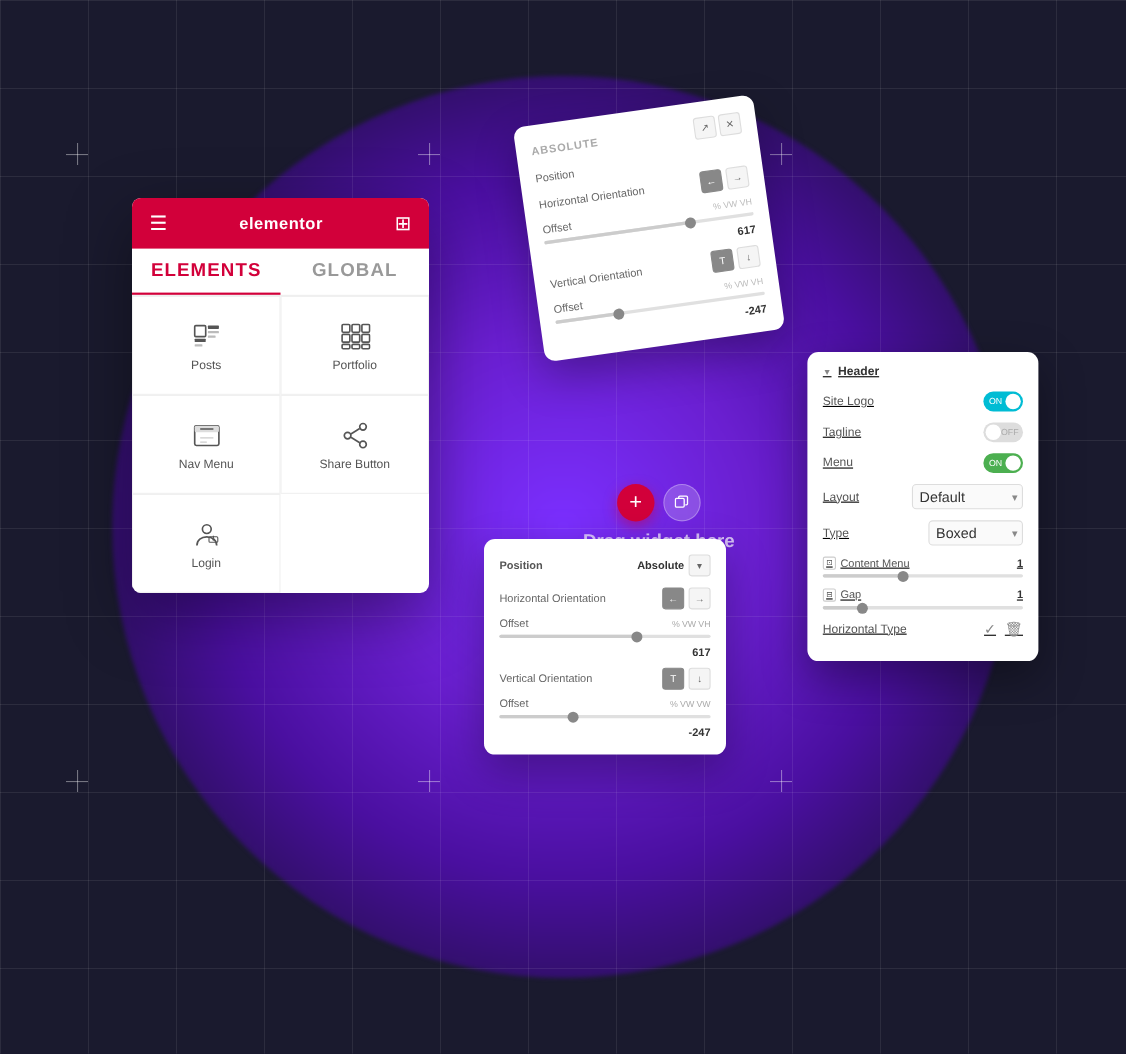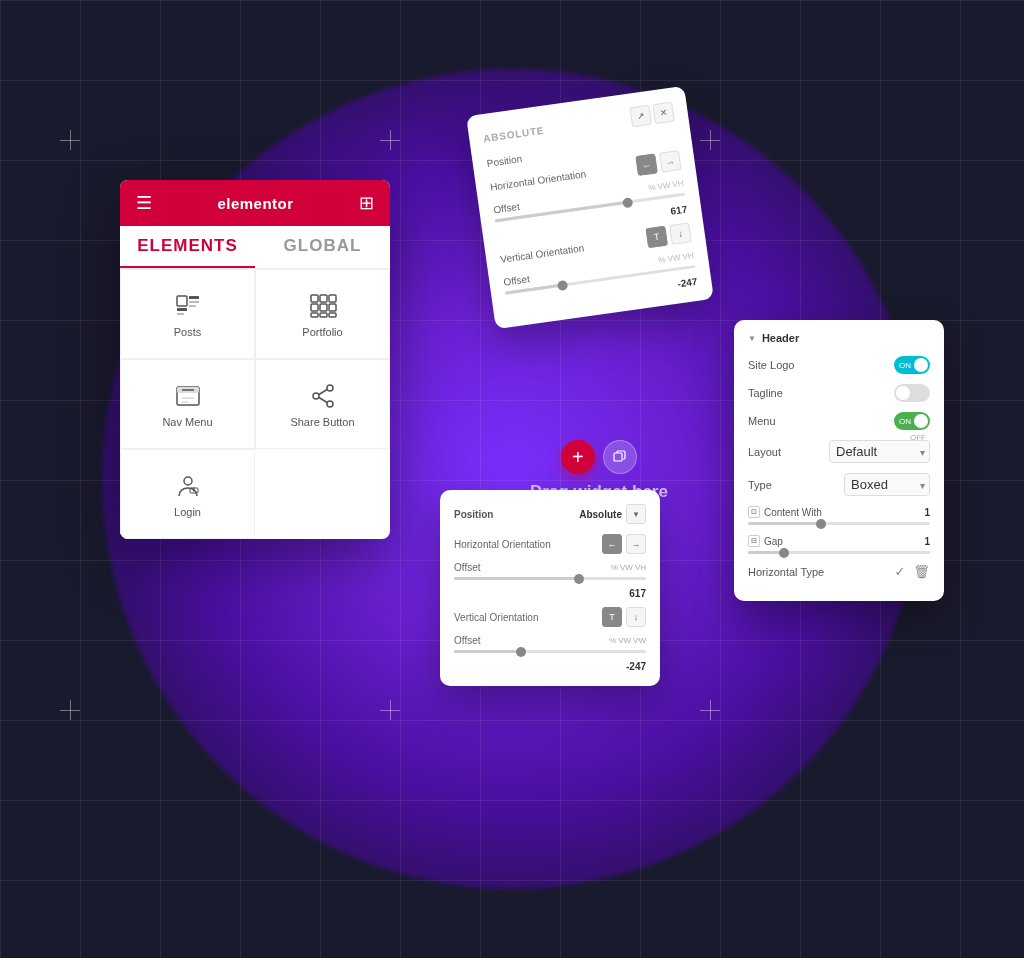--- a/index.html
+++ b/index.html
@@ -338,20 +338,21 @@
     .header-panel {
       position: absolute;
       top: 320px;
       right: 80px;
       width: 210px;
       background: #fff;
       border-radius: 10px;
       box-shadow: 0 15px 40px rgba(0,0,0,0.35);
       padding: 12px 14px;
       z-index: 10;
+      text-decoration: underline;
     }
 
     .header-panel-title {
       font-size: 11px;
       font-weight: 700;
       color: #333;
       margin-bottom: 12px;
       display: flex;
       align-items: center;
       gap: 6px;
@@ -417,21 +418,21 @@
 
     .toggle-text {
       font-size: 8px;
       color: #fff;
       position: absolute;
       top: 50%;
       transform: translateY(-50%);
     }
 
     .toggle-on .toggle-text { left: 5px; }
-    .toggle-off .toggle-text { right: 4px; color: #aaa; margin-top: 44px; }
+    .toggle-off .toggle-text { right: 4px; color: #aaa; }
 
     .hp-select {
       font-size: 13px;
       color: #333;
       border: 1px solid #ddd;
       border-radius: 4px;
       padding: 3px 20px 3px 6px;
       background: #fafafa;
       cursor: pointer;
       appearance: none;
@@ -757,21 +758,21 @@
       <select class="hp-select">
         <option>Boxed</option>
         <option>Full Width</option>
       </select>
     </div>
   </div>
 
   <div class="hp-slider-row">
     <div class="hp-slider-label">
       <span class="hp-slider-label-icon">⊡</span>
-      <span>Content With</span>
+      <span>Content Menu</span>
       <span class="hp-num">1</span>
     </div>
     <div class="slider-track">
       <div class="slider-fill" style="width:40%;"></div>
       <div class="slider-thumb" style="left:40%;"></div>
     </div>
   </div>
 
   <div class="hp-slider-row">
     <div class="hp-slider-label">

